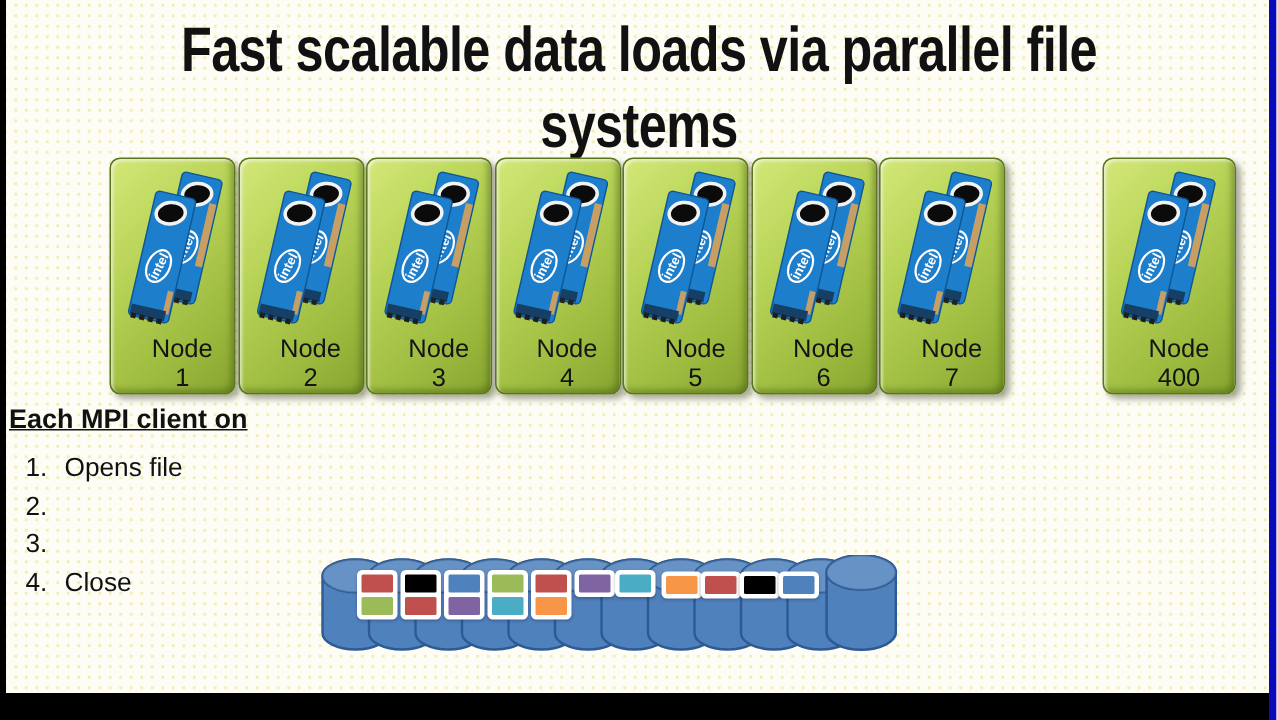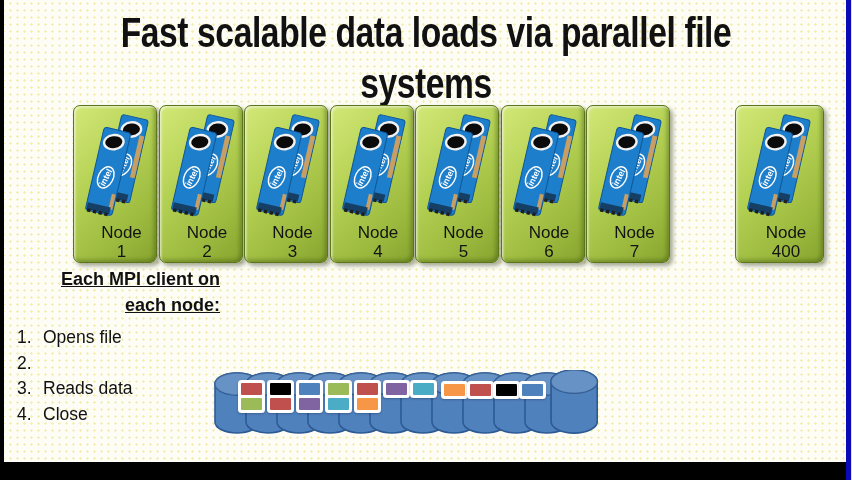--- a/index.html
+++ b/index.html
@@ -35,21 +35,21 @@
   }
   .node-500{position:absolute;left:735px;top:105px;width:89px;}
   .cards{position:absolute;left:1px;top:2px;width:82px;height:118px;}
   .node-label{
     position:absolute;left:0;bottom:1px;width:100%;box-sizing:border-box;
     padding-left:13px;text-align:center;font-size:17px;line-height:18.5px;color:#141414;
   }
 
   
   .mpi-panel{position:absolute;left:6px;top:266px;width:214px;}
-  .mpi-heading{font-size:18px;font-weight:bold;line-height:26px;text-align:right;}
+  .mpi-heading{font-size:18px;font-weight:bold;line-height:26px;text-align:left;}
   .mpi-heading .u{text-decoration:underline;}
   .steps{margin-top:7px;}
   .step{display:flex;font-size:17.5px;line-height:25.5px;}
   .step .num{width:26px;margin-left:11px;flex:none;}
   .step .txt{}
 
   
   .storage{position:absolute;left:214px;top:370px;width:384px;height:68px;}
   .cyls{position:absolute;left:0;top:0;width:384px;height:68px;}
   .tiles{position:absolute;left:0;top:0;width:100%;height:100%;}
@@ -187,33 +187,31 @@
       </svg>
     <div class="node-label">
       <div>Node</div>
       <div>400</div>
     </div>
   </div>
 
   <div class="mpi-panel">
     <div class="mpi-heading">
       <div><span class="u">Each MPI client on</span></div>
-      <div><span class="u">each node:</span></div>
     </div>
     <div class="steps">
       <div class="step">
         <span class="num">1.</span>
         <span class="txt">Opens file</span>
       </div>
       <div class="step">
         <span class="num">2.</span>
       </div>
       <div class="step">
         <span class="num">3.</span>
-        <span class="txt">Reads data</span>
       </div>
       <div class="step">
         <span class="num">4.</span>
         <span class="txt">Close</span>
       </div>
     </div>
   </div>
 
   <div class="storage" style="color: rgb(79, 129, 189);">
     <svg class="cyls" viewBox="0 0 384 68">

